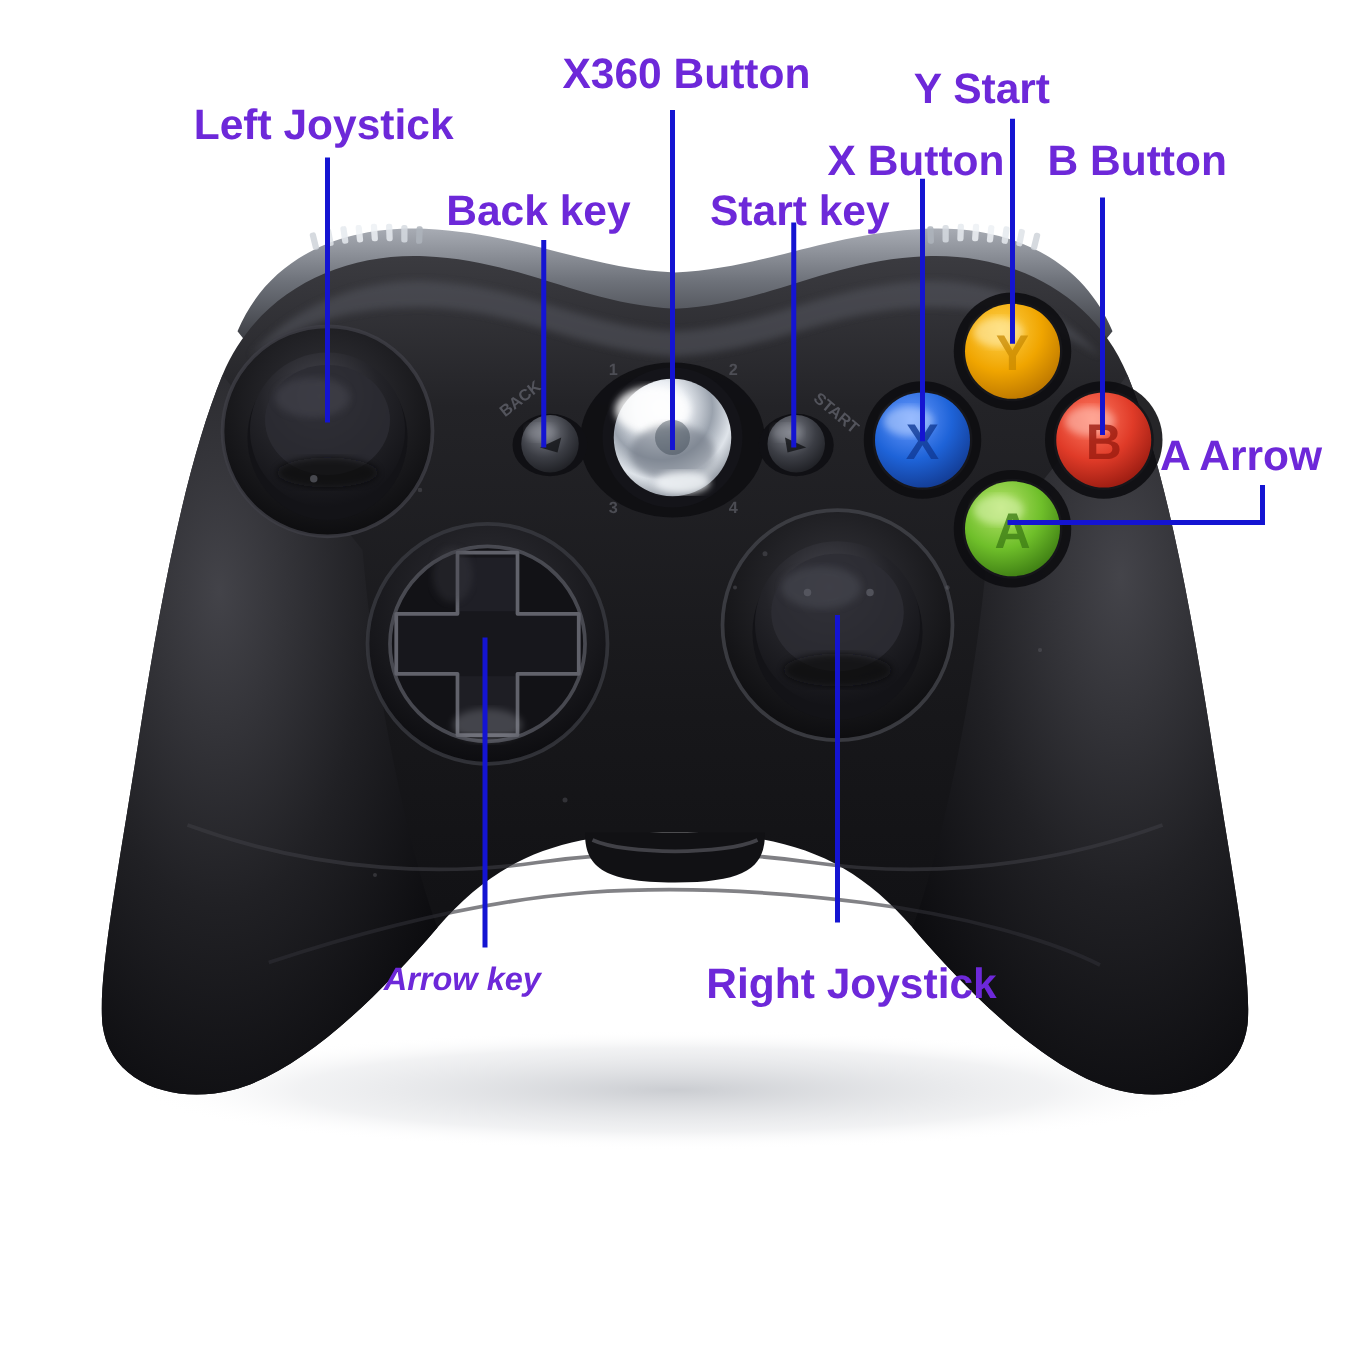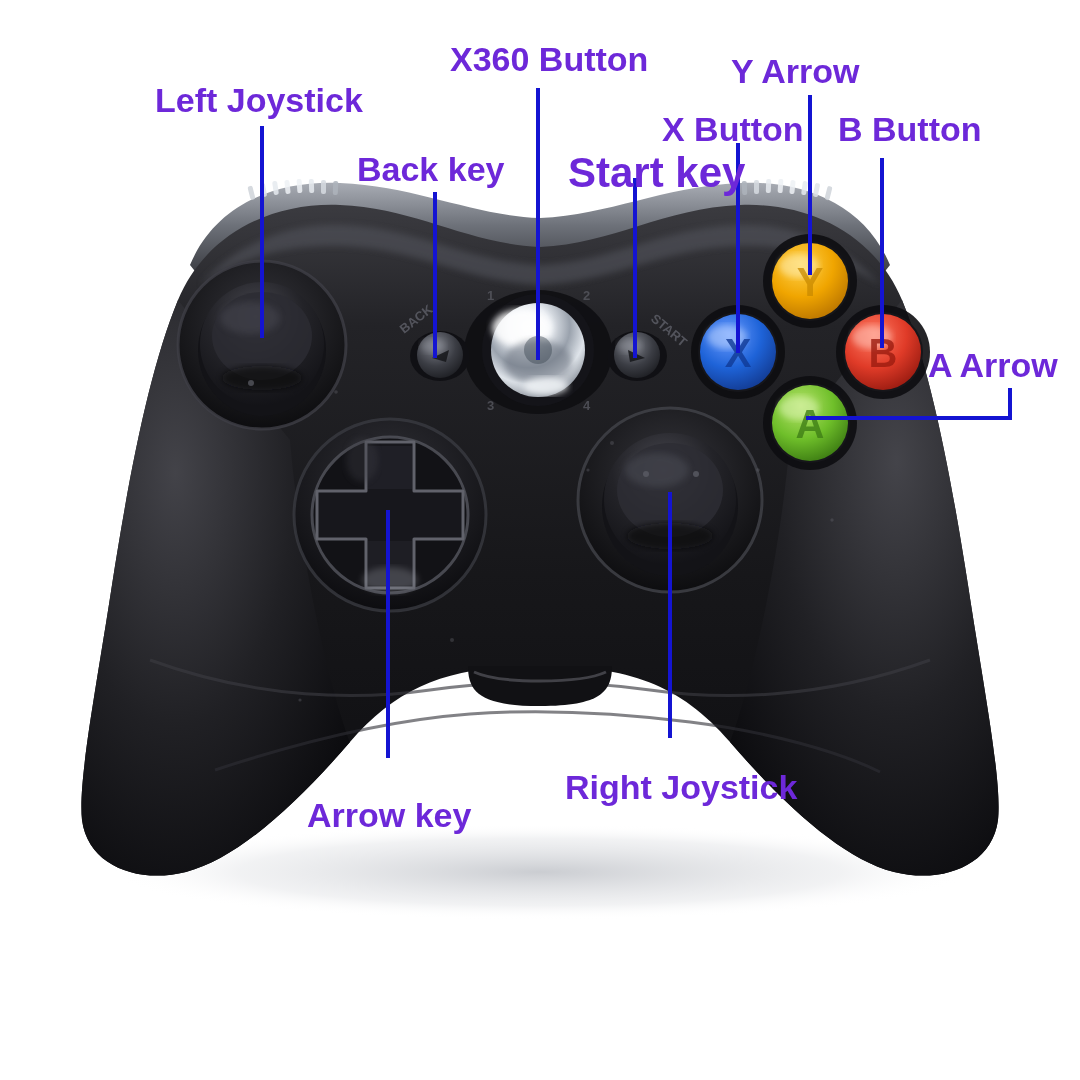--- a/index.html
+++ b/index.html
@@ -334,22 +334,22 @@
   <div class="leader leader-v" style="left:736px; top:143px; height:210px;"></div>
   <div class="leader leader-v" style="left:808px; top:95px;  height:180px;"></div>
   <div class="leader leader-v" style="left:880px; top:158px; height:190px;"></div>
   <div class="leader leader-v" style="left:1008px; top:388px; height:32px;"></div>
   <div class="leader leader-h" style="left:806px; top:416px; width:206px;"></div>
   <div class="leader leader-v" style="left:386px; top:510px; height:248px;"></div>
   <div class="leader leader-v" style="left:668px; top:492px; height:246px;"></div>
 
   <div class="label" style="left:155px; top:83px;  font-size:34px;">Left Joystick</div>
   <div class="label" style="left:450px; top:42px;  font-size:34px;">X360 Button</div>
-  <div class="label" style="left:731px; top:54px;  font-size:34px;">Y Arrow</div>
+  <div class="label" style="left:731px; top:54px;  font-size:34px;">Y Start</div>
   <div class="label" style="left:662px; top:112px; font-size:34px;">X Button</div>
   <div class="label" style="left:838px; top:112px; font-size:34px;">B Button</div>
   <div class="label" style="left:357px; top:152px; font-size:34px;">Back key</div>
-  <div class="label" style="left:568px; top:152px; font-size:42px;">Start key</div>
+  <div class="label" style="left:568px; top:152px; font-size:34px;">Start key</div>
   <div class="label" style="left:928px; top:348px; font-size:34px;">A Arrow</div>
-  <div class="label" style="left:307px; top:798px; font-size:34px;">Arrow key</div>
+  <div class="label" style="left:307px; top:770px; font-size:26px;font-style:italic;">Arrow key</div>
   <div class="label" style="left:565px; top:770px; font-size:34px;">Right Joystick</div>
 
 </div>
 
 </body></html>

